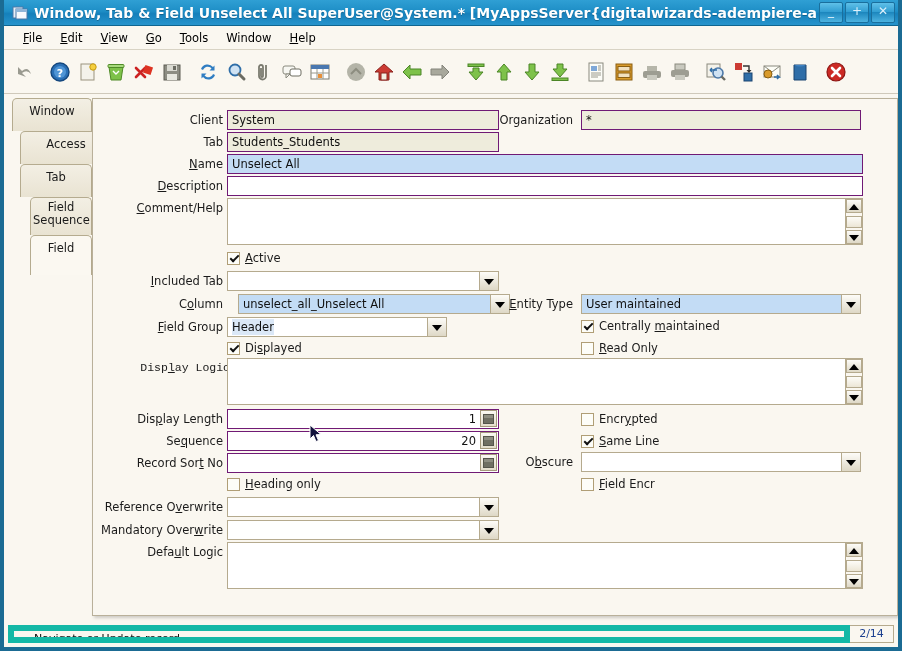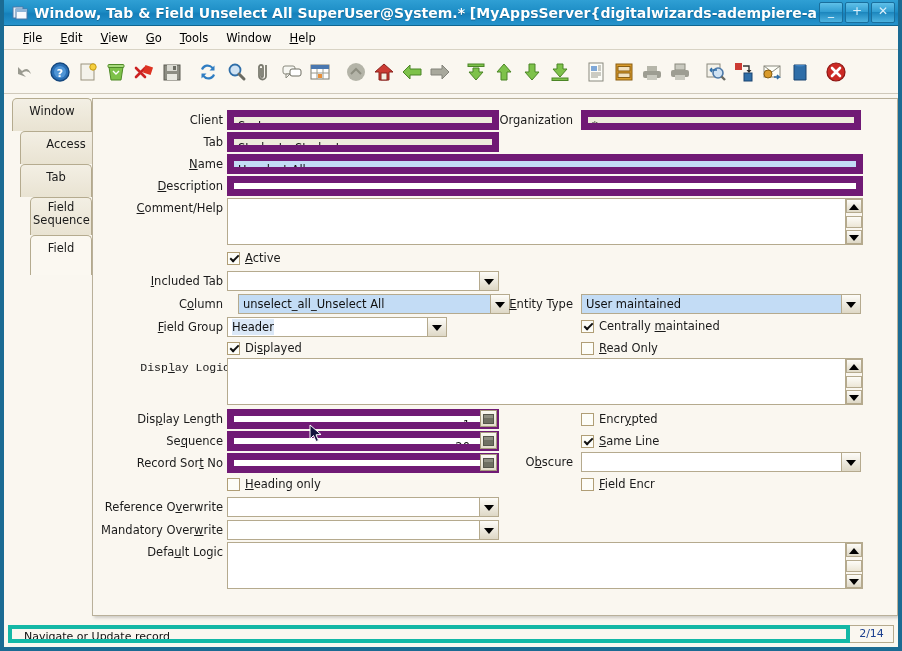--- a/index.html
+++ b/index.html
@@ -89,21 +89,21 @@
     box-shadow:2px 2px 3px rgba(0,0,0,.18);
   }
   #formgrid{position:absolute;left:0;top:0;width:100%;height:100%;}
   .lbl{
     position:absolute;text-align:right;color:#1a1a1a;font-size:11.5px;
     white-space:nowrap;
   }
   .lbl u{text-decoration:underline;}
   .fld{
     position:absolute;box-sizing:border-box;
-    border:7px solid #701a75;
+    border:1px solid #701a75;
     background:#ffffff;
     font-size:11.5px;color:#111;
     padding:1px 4px;line-height:16px;
     overflow:hidden;white-space:nowrap;
   }
   .fld.ro{background:#eeecdc;}
   .fld.sel{background:#c3dcf5;}
   .fld.num{text-align:right;padding-right:4px;}
   
   .combo{position:absolute;box-sizing:border-box;border:1px solid #b5aa8e;background:#fff;height:20px;}
@@ -166,22 +166,22 @@
     background:linear-gradient(to bottom,#8d8d80 0 35%,#6f6f62 35% 100%);
     border:1px solid #55554b;box-sizing:border-box;
   }
   
   #statusbar{
     position:absolute;left:4px;right:4px;bottom:4px;height:18px;
     display:flex;align-items:stretch;
   }
   #statusmsg{
     flex:1 1 auto;box-sizing:border-box;
-    border:4px solid #14b8a6;background:#faf7f0;
-    font-size:11px;color:#111;line-height:16px;padding-left:12px;
+    border:6px solid #14b8a6;background:#faf7f0;
+    font-size:11px;color:#111;line-height:16px;padding-left:20px;
     white-space:nowrap;overflow:hidden;
   }
   #statuscount{
     flex:0 0 auto;width:44px;box-sizing:border-box;
     border:1px solid #b5aa8e;border-left:none;background:#faf7f0;
     font-size:11px;color:#1b3f8f;line-height:16px;text-align:center;
   }
   
   #cursor{position:absolute;left:305px;top:330px;width:14px;height:20px;pointer-events:none;}
 </style>

